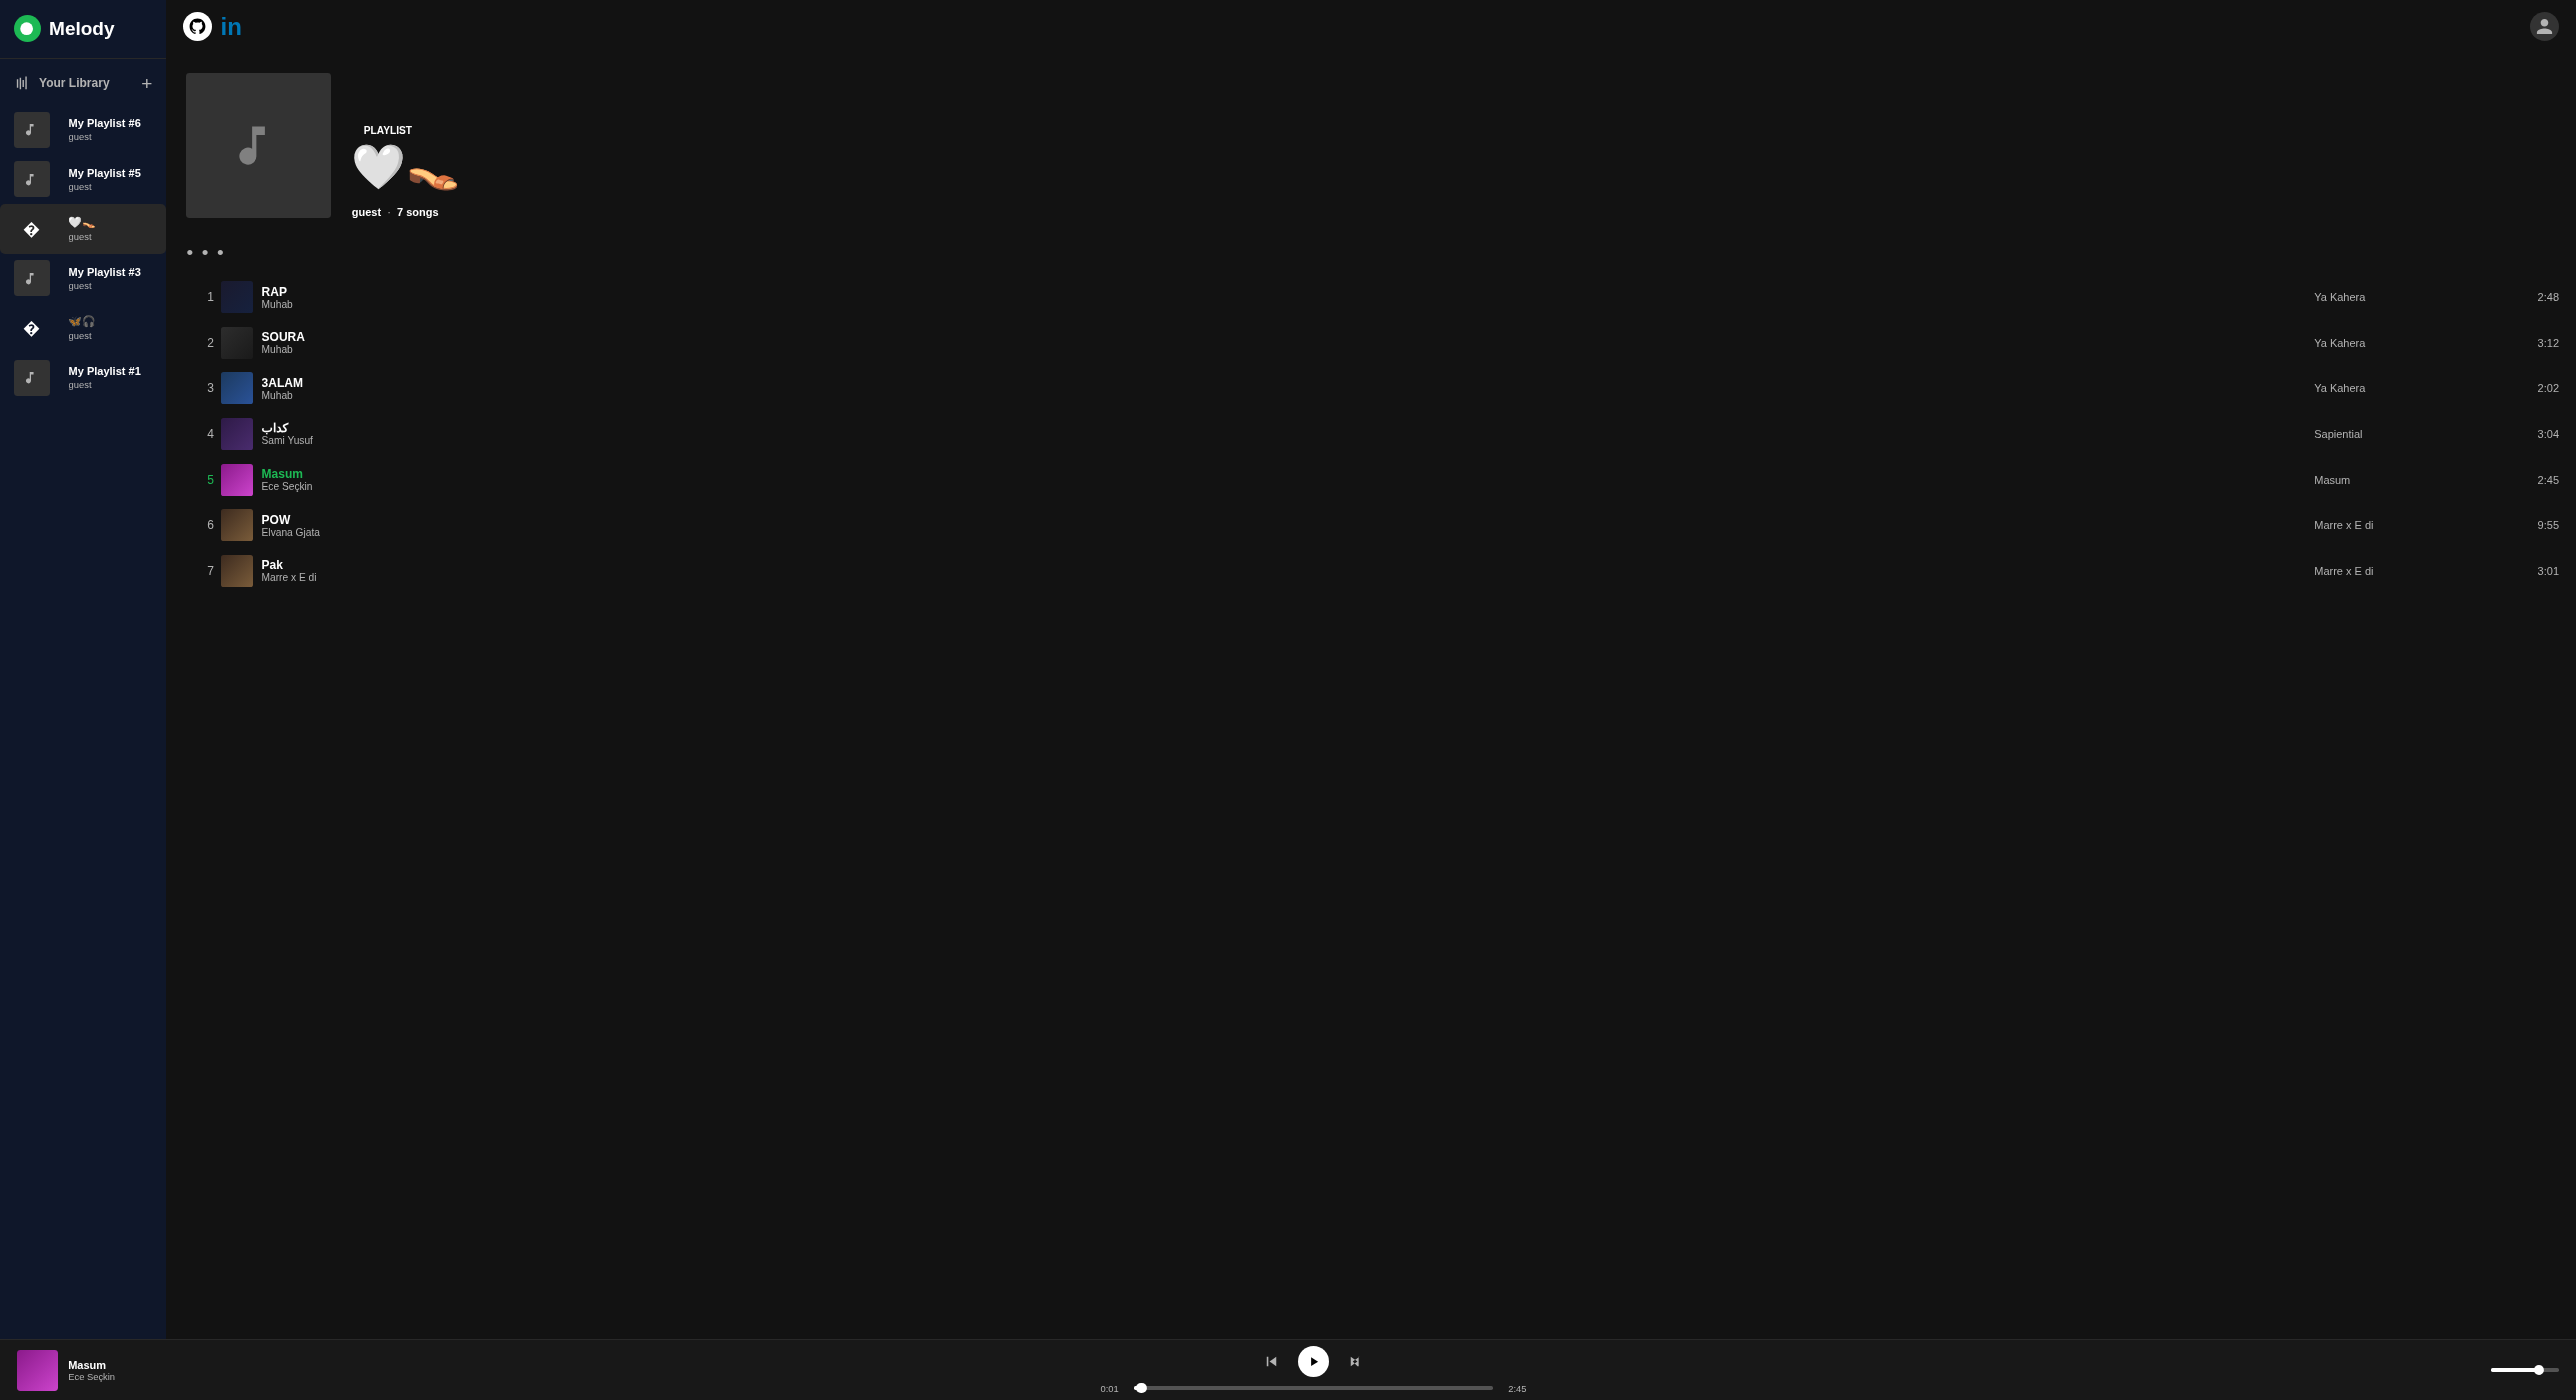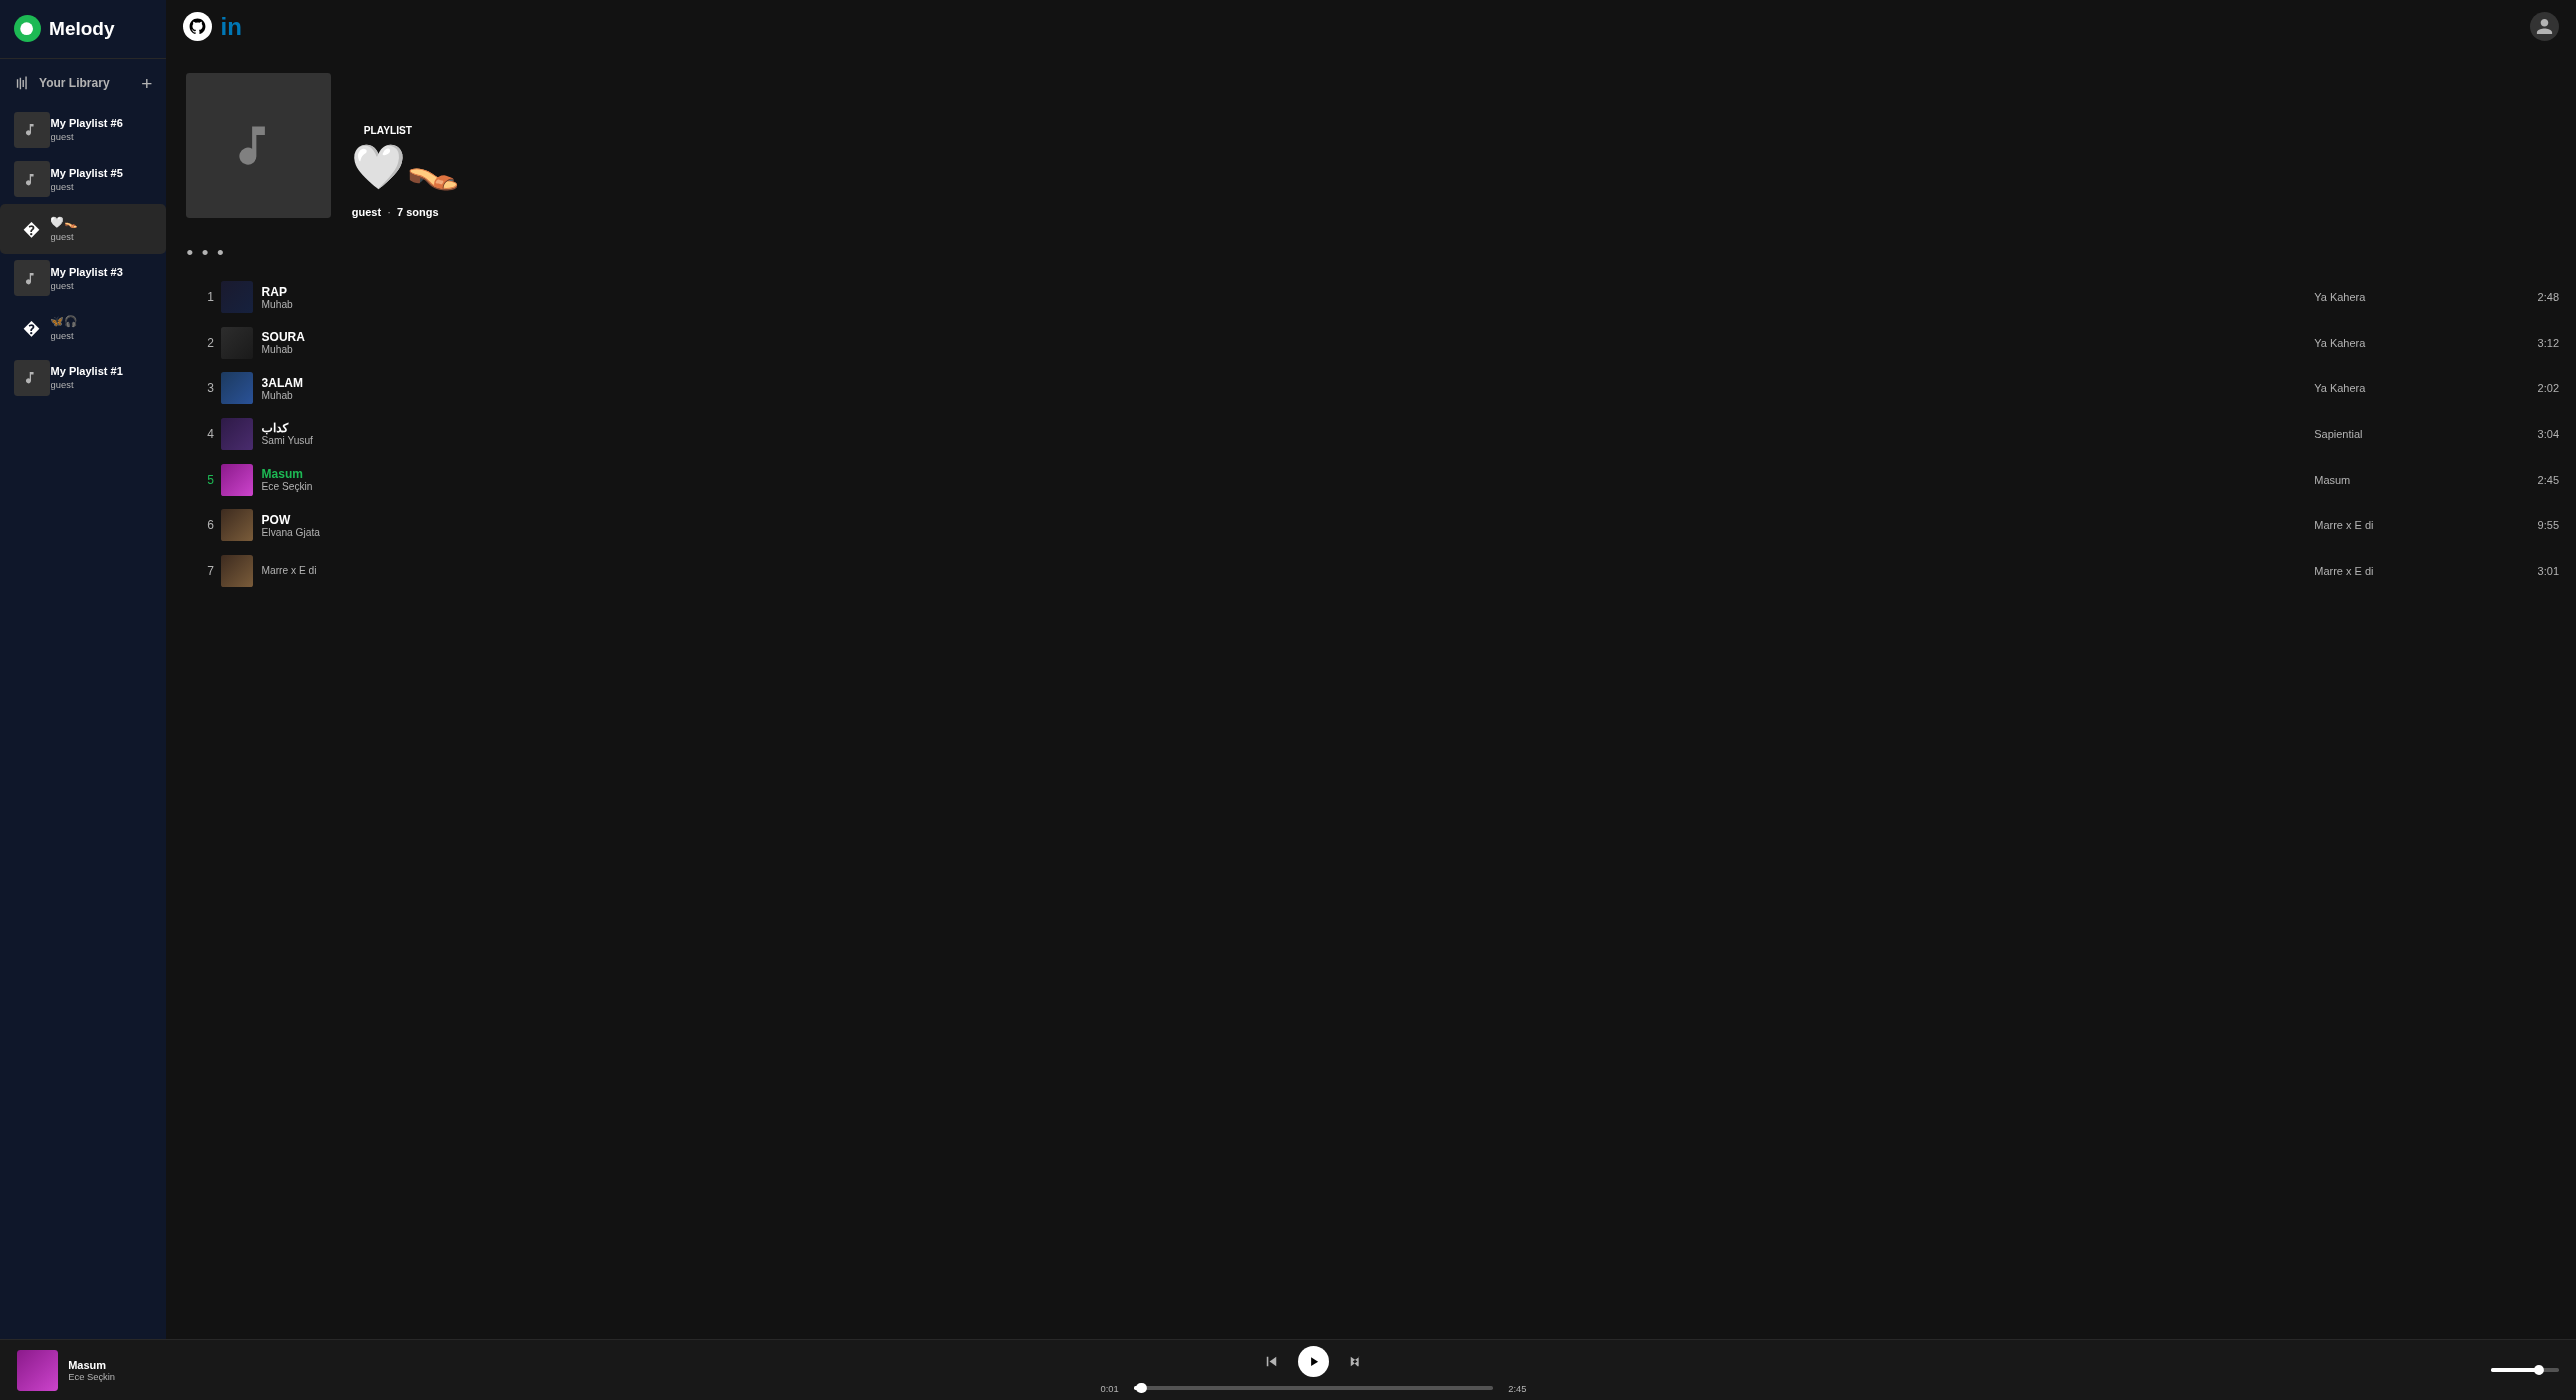--- a/index.html
+++ b/index.html
@@ -92,21 +92,21 @@
       display: flex;
       align-items: center;
     }
     .playlist-list {
       padding: 3.4px 0;
       overflow-y: auto;
     }
     .playlist-item {
       display: flex;
       align-items: center;
-      gap: 1px;
+      gap: 19px;
       padding: 6.8px 13.6px;
       cursor: pointer;
       border-radius: 5.1px;
     }
     .playlist-item.active { background: #282828; }
     .playlist-thumb {
       width: 36px;
       height: 36px;
       background: #333;
       border-radius: 3.4px;
@@ -634,20 +634,21 @@
             <div class="track-name">POW</div>
             <div class="track-artist">Elvana Gjata</div>
           </div>
           <div class="track-album">Marre x E di</div>
           <div class="track-duration">9:55</div>
         </div>
         <div class="track-row">
           <div class="track-num">7</div>
           <div class="track-thumb thumb-pak"></div>
           <div class="track-info">
+            <div class="track-name">Pak</div>
             <div class="track-artist">Marre x E di</div>
           </div>
           <div class="track-album">Marre x E di</div>
           <div class="track-duration">3:01</div>
         </div>
       </div>
   </main>
 </div>
 
 <div class="player-bar">

